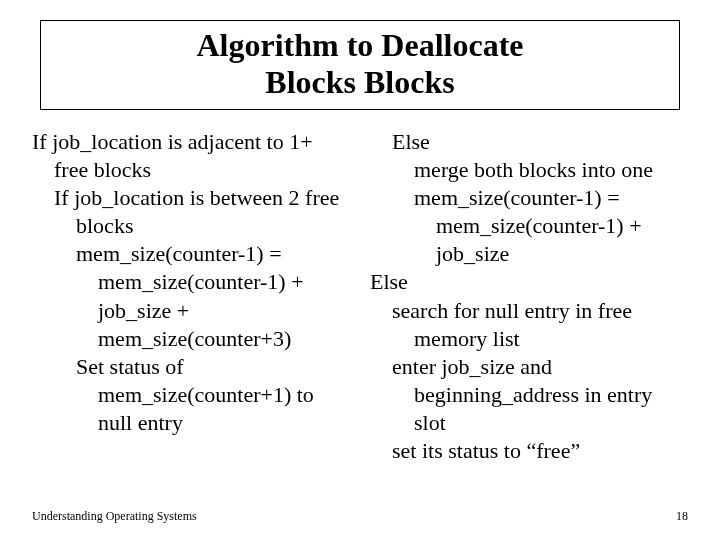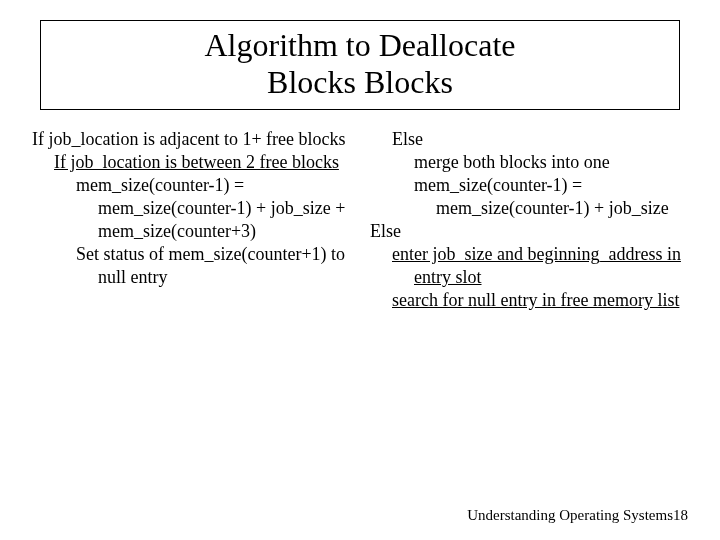--- a/index.html
+++ b/index.html
@@ -14,47 +14,47 @@
   }
   .title-box {
     border: 1.5px solid #000;
     margin: 0 auto 18px auto;
     width: 640px;
     padding: 6px 0 8px 0;
     text-align: center;
   }
   .title-box h1 {
     font-size: 32px;
-    font-weight: normal;
+    font-weight: bold;
     line-height: 1.15;
   }
   .cols {
     display: flex;
     width: 100%;
     gap: 8px;
-    font-size: 18px;
+    font-size: 22px;
     line-height: 1.28;
   }
   .col { width: 50%; }
   .col-left { padding-right: 6px; }
   .col-right { padding-left: 6px; }
   .l0 { padding-left: 0; text-indent: 0; }
   .l1 { padding-left: 22px; text-indent: 0; }
   .l2 { padding-left: 44px; text-indent: 0; }
   .hang1 { padding-left: 22px; text-indent: -22px; }
-  .hang2 { padding-left: 44px; text-indent: -22px; text-decoration: underline; }
+  .hang2 { padding-left: 44px; text-indent: -22px; }
   .hang3 { padding-left: 66px; text-indent: -22px; }
   .footer {
     position: absolute;
     bottom: 16px;
     left: 32px;
     right: 32px;
     display: flex;
-    justify-content: flex-end;
-    font-size: 15px;
+    justify-content: space-between;
+    font-size: 12px;
   }
 </style>
 </head>
 <body>
 
 <div class="title-box">
   <h1>
     <span>Algorithm to Deallocate</span><br>
     <span>Blocks Blocks</span>
   </h1>
@@ -65,21 +65,22 @@
     <div class="hang1">If job_location is adjacent to 1+ free blocks</div>
     <div class="hang2">If job_location is between 2 free blocks</div>
     <div class="hang3">mem_size(counter-1) = mem_size(counter-1) + job_size + mem_size(counter+3)</div>
     <div class="hang3">Set status of mem_size(counter+1) to null entry</div>
   </div>
   <div class="col col-right">
     <div class="l1">Else</div>
     <div class="l2">merge both blocks into one</div>
     <div class="hang3">mem_size(counter-1) = mem_size(counter-1) + job_size</div>
     <div class="l0">Else</div>
+    <div class="hang2">search for null entry in free memory list</div>
     <div class="hang2">enter job_size and beginning_address in entry slot</div>
-    <div class="hang2">search for null entry in free memory list</div>
+    <div class="l1">set its status to “free”</div>
   </div>
 </div>
 
 <div class="footer">
   <span>Understanding Operating Systems</span>
   <span>18</span>
 </div>
 
 </body></html>

